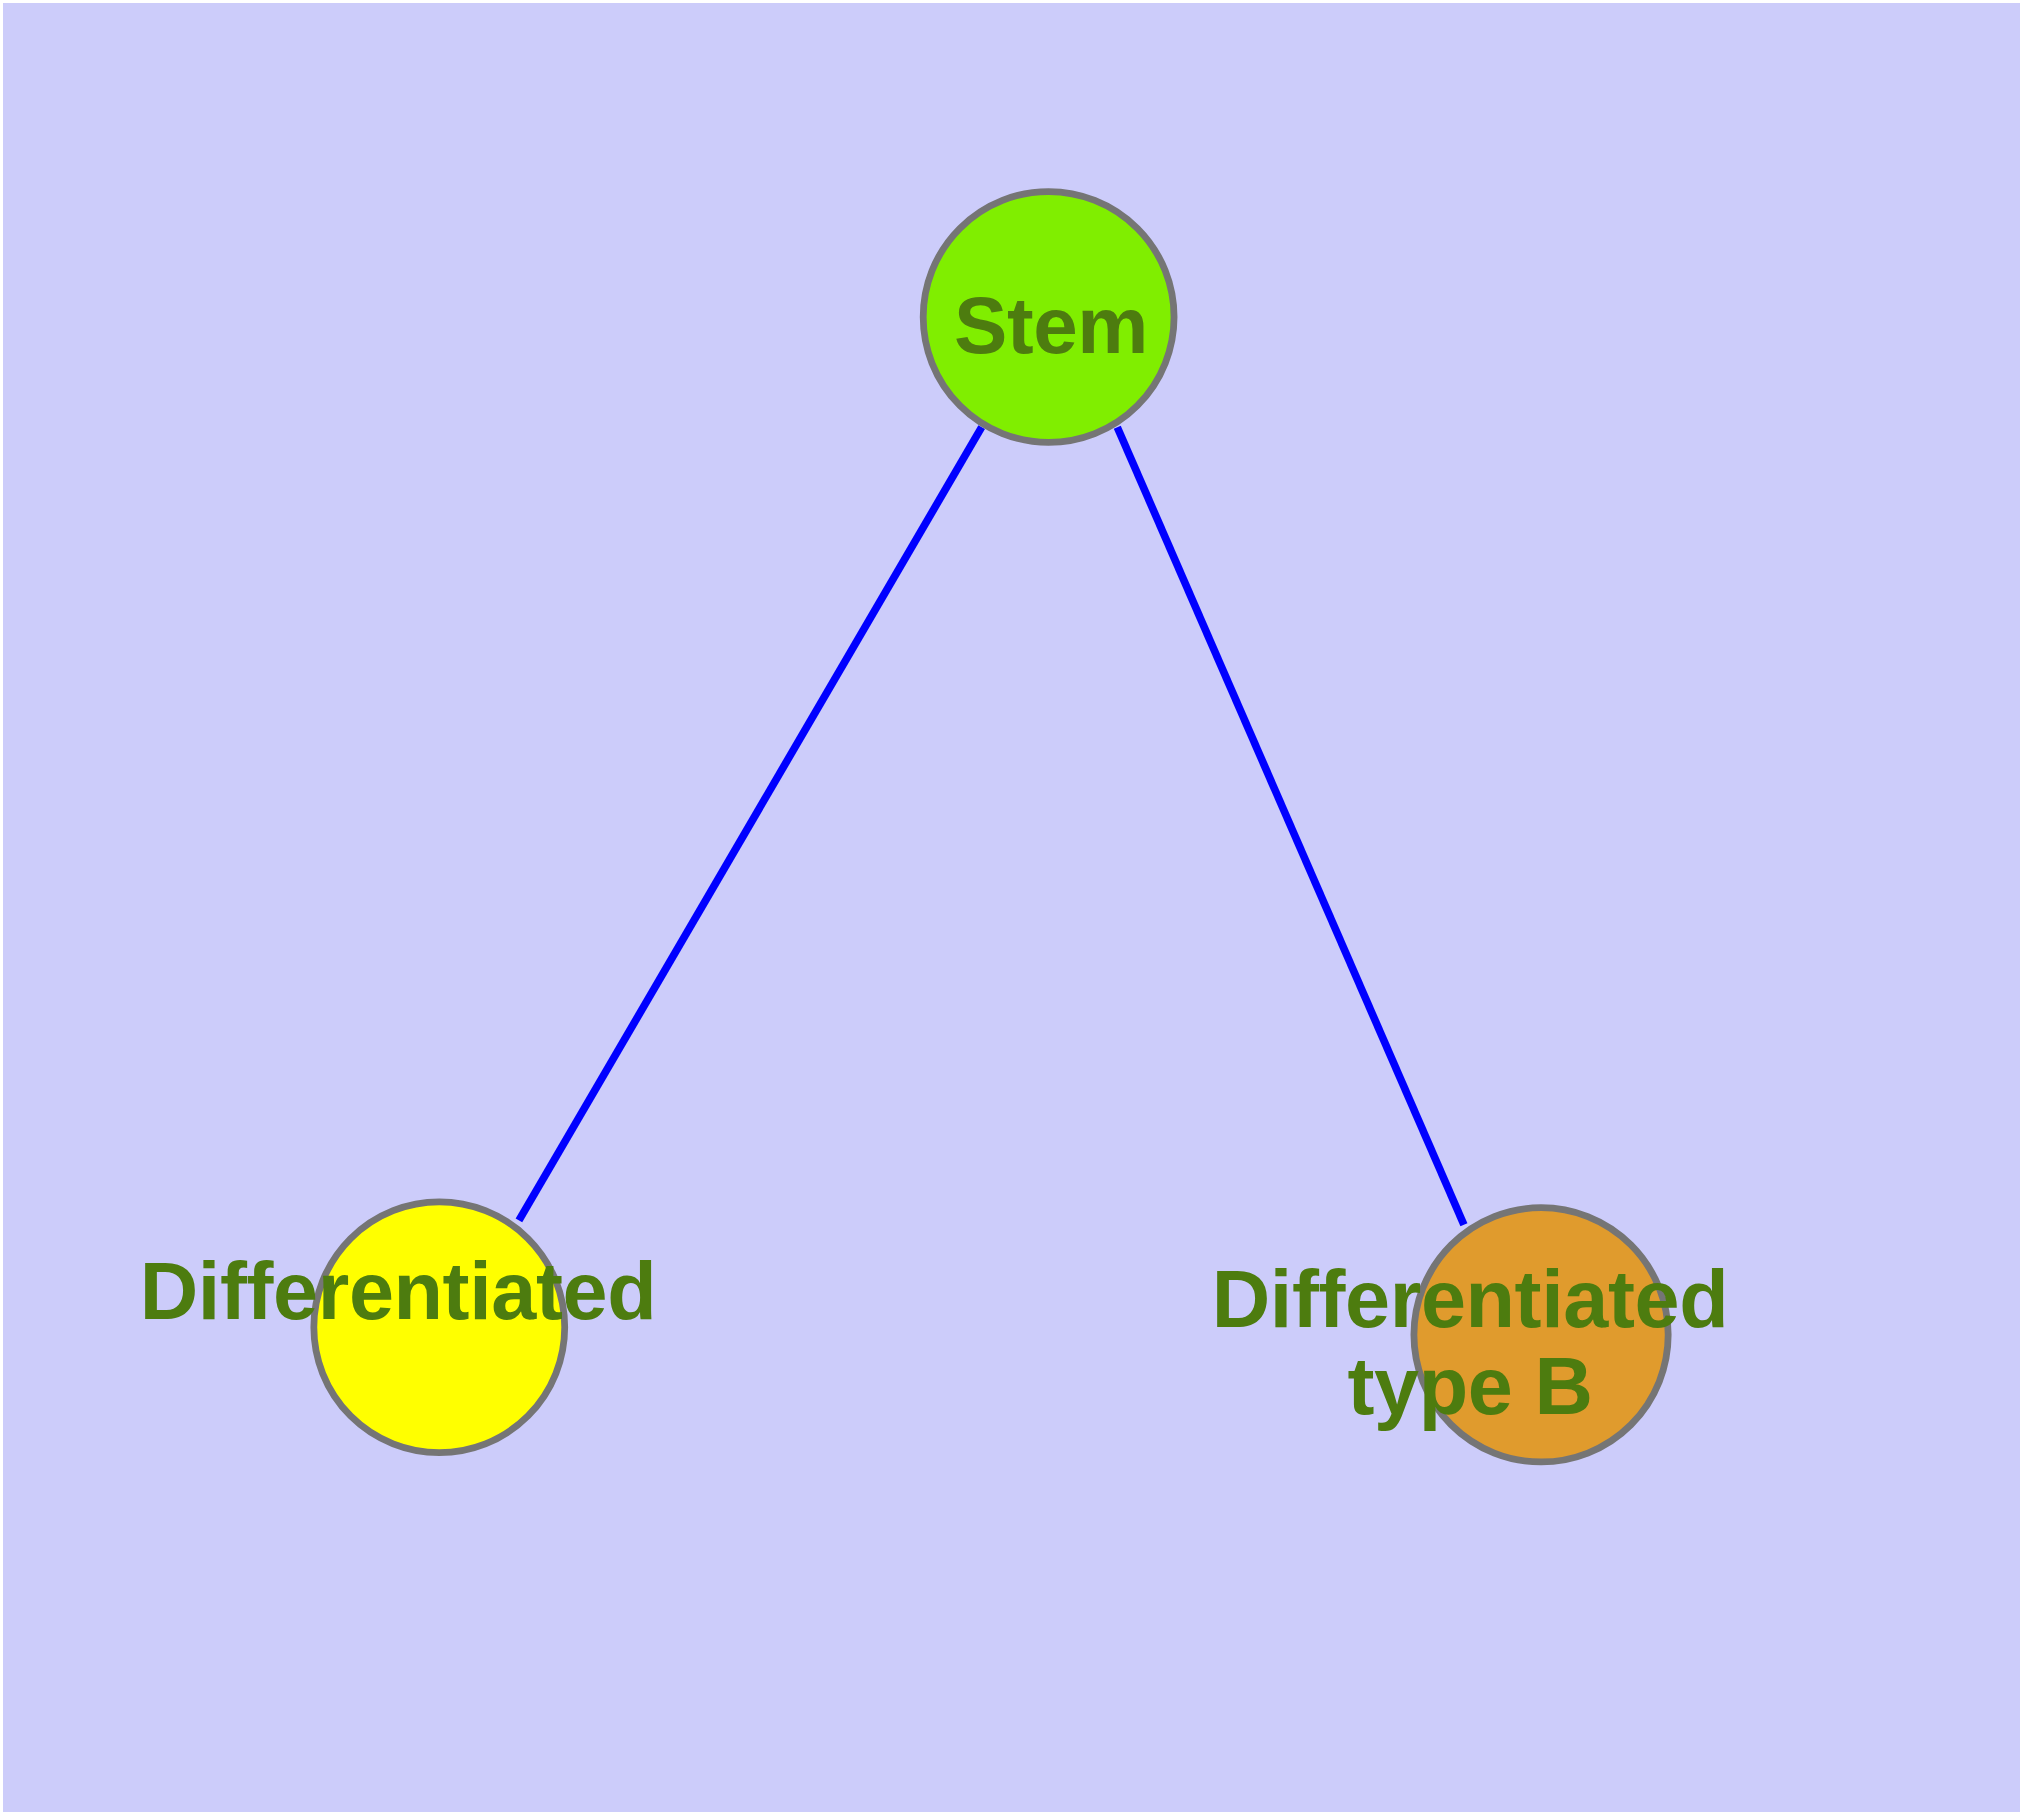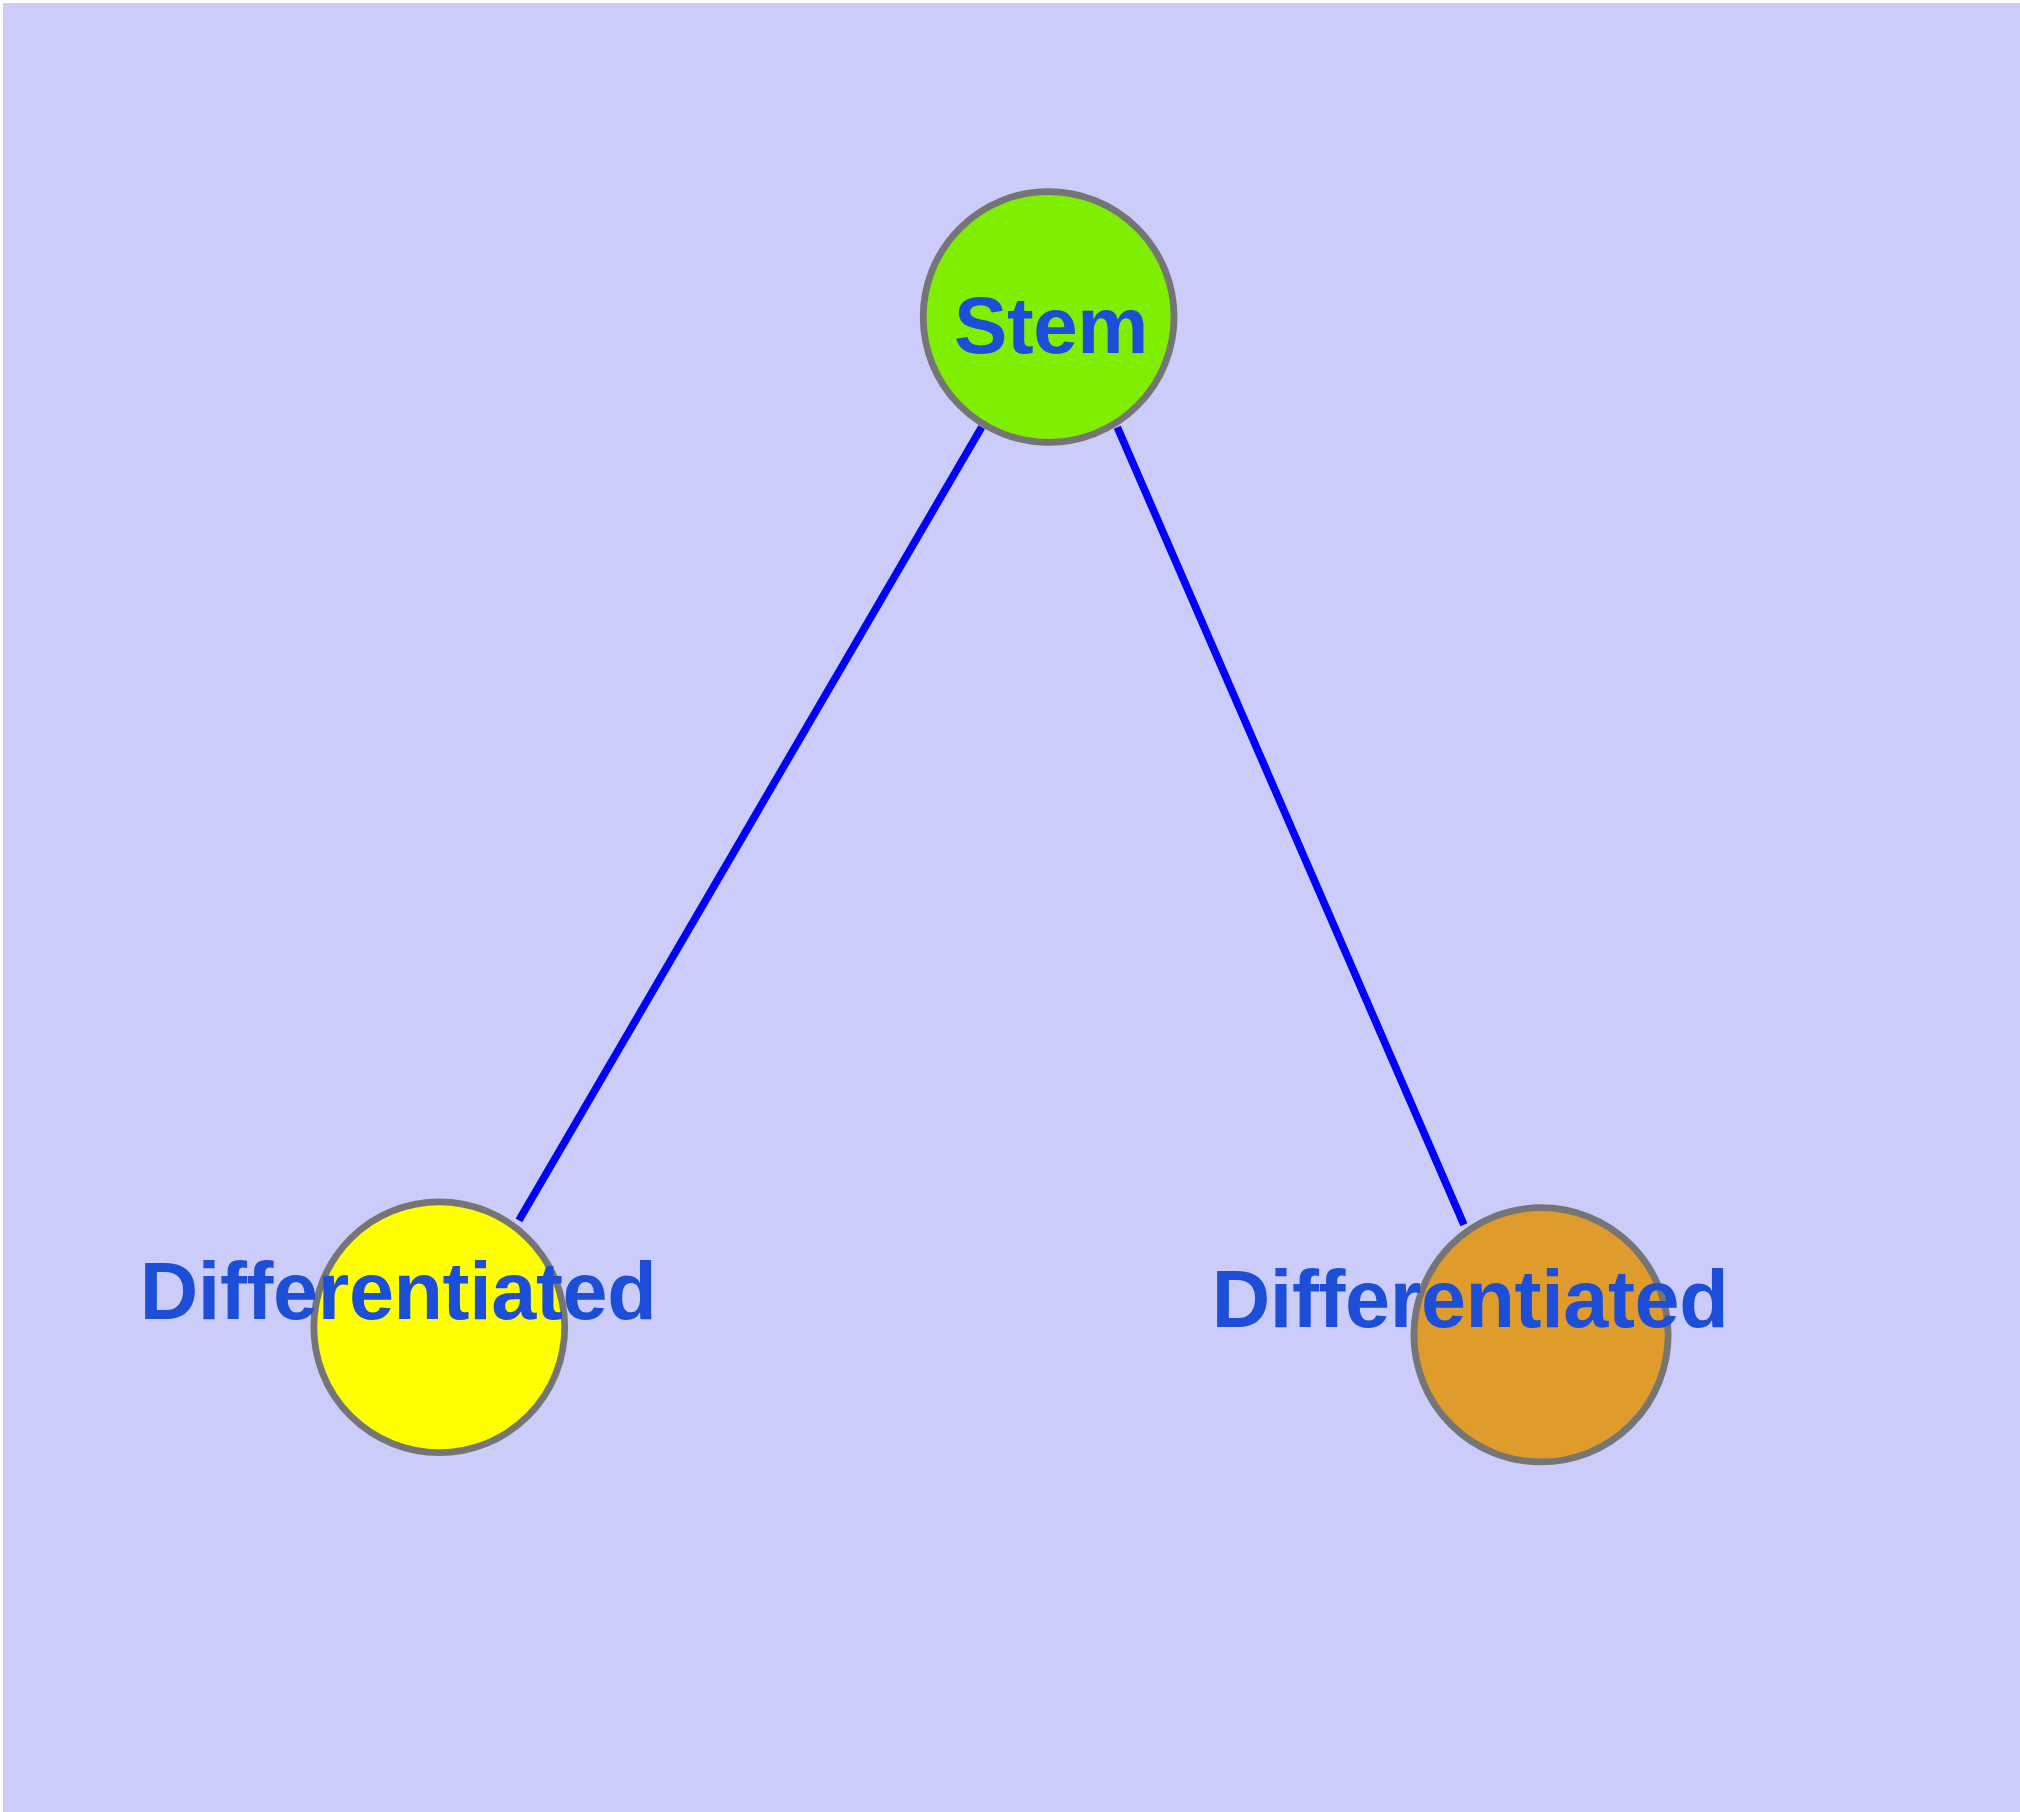--- a/index.html
+++ b/index.html
@@ -32,21 +32,21 @@
     position: absolute;
     left: 0;
     top: 0;
     width: 2021px;
     height: 1812px;
   }
   .node-label {
     position: absolute;
     font-family: "Liberation Sans", sans-serif;
     font-weight: bold;
-    color: #1d4ed8;
+    color: #4d7c0f;
     text-align: center;
     white-space: pre;
     line-height: 1.07;
     letter-spacing: -0.4px;
     pointer-events: none;
   }
   #label-stem {
     font-size: 80px;
     left: 1051px;
     top: 283px;
@@ -83,16 +83,16 @@
       <circle cx="1237" cy="374" r="148" fill="#80ee00" stroke="#757575" stroke-width="8"></circle>
       <circle cx="518" cy="1566" r="148" fill="#ffff00" stroke="#757575" stroke-width="8"></circle>
       <circle cx="1818" cy="1575" r="150" fill="#e09b2d" stroke="#757575" stroke-width="8"></circle>
     </g>
   </svg>
 
   <div class="node-label" id="label-stem">Stem</div>
 
   <div class="node-label" id="label-diff-a"><span>Differentiated</span><br></div>
 
-  <div class="node-label" id="label-diff-b"><span>Differentiated</span><br></div>
+  <div class="node-label" id="label-diff-b"><span>Differentiated</span><br><span>type B</span></div>
 
 </div>
 
 
 </body></html>

